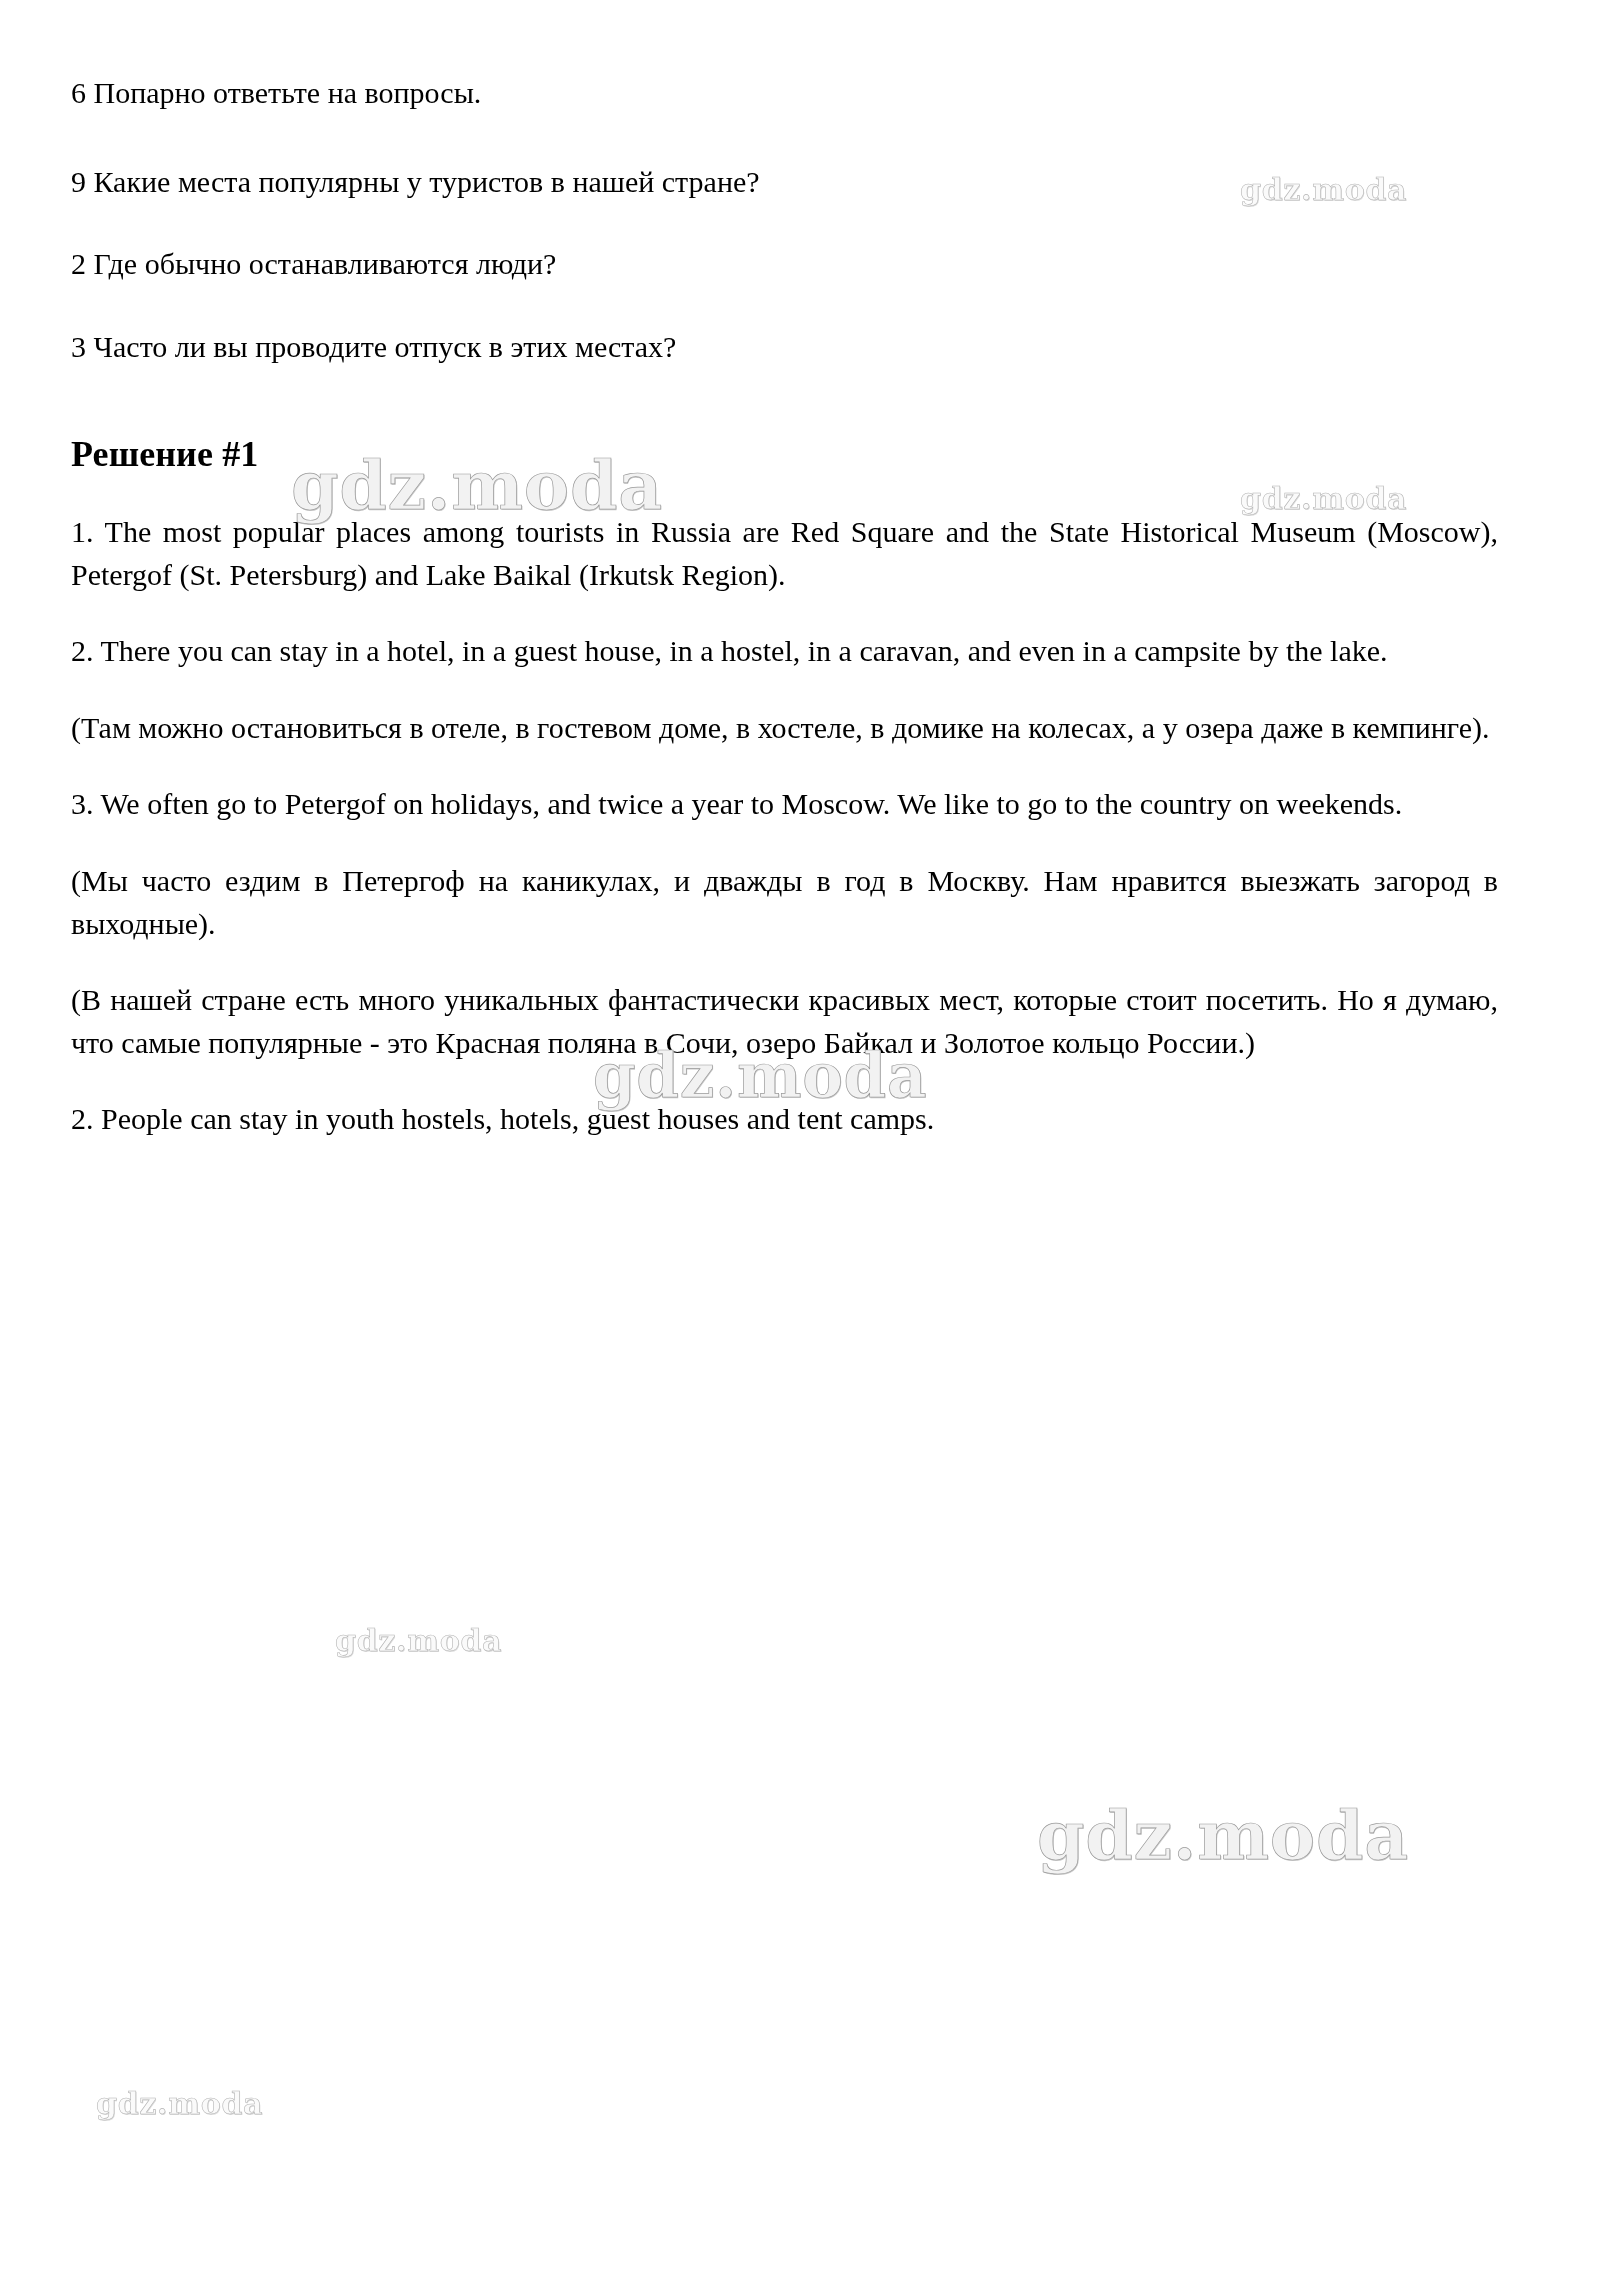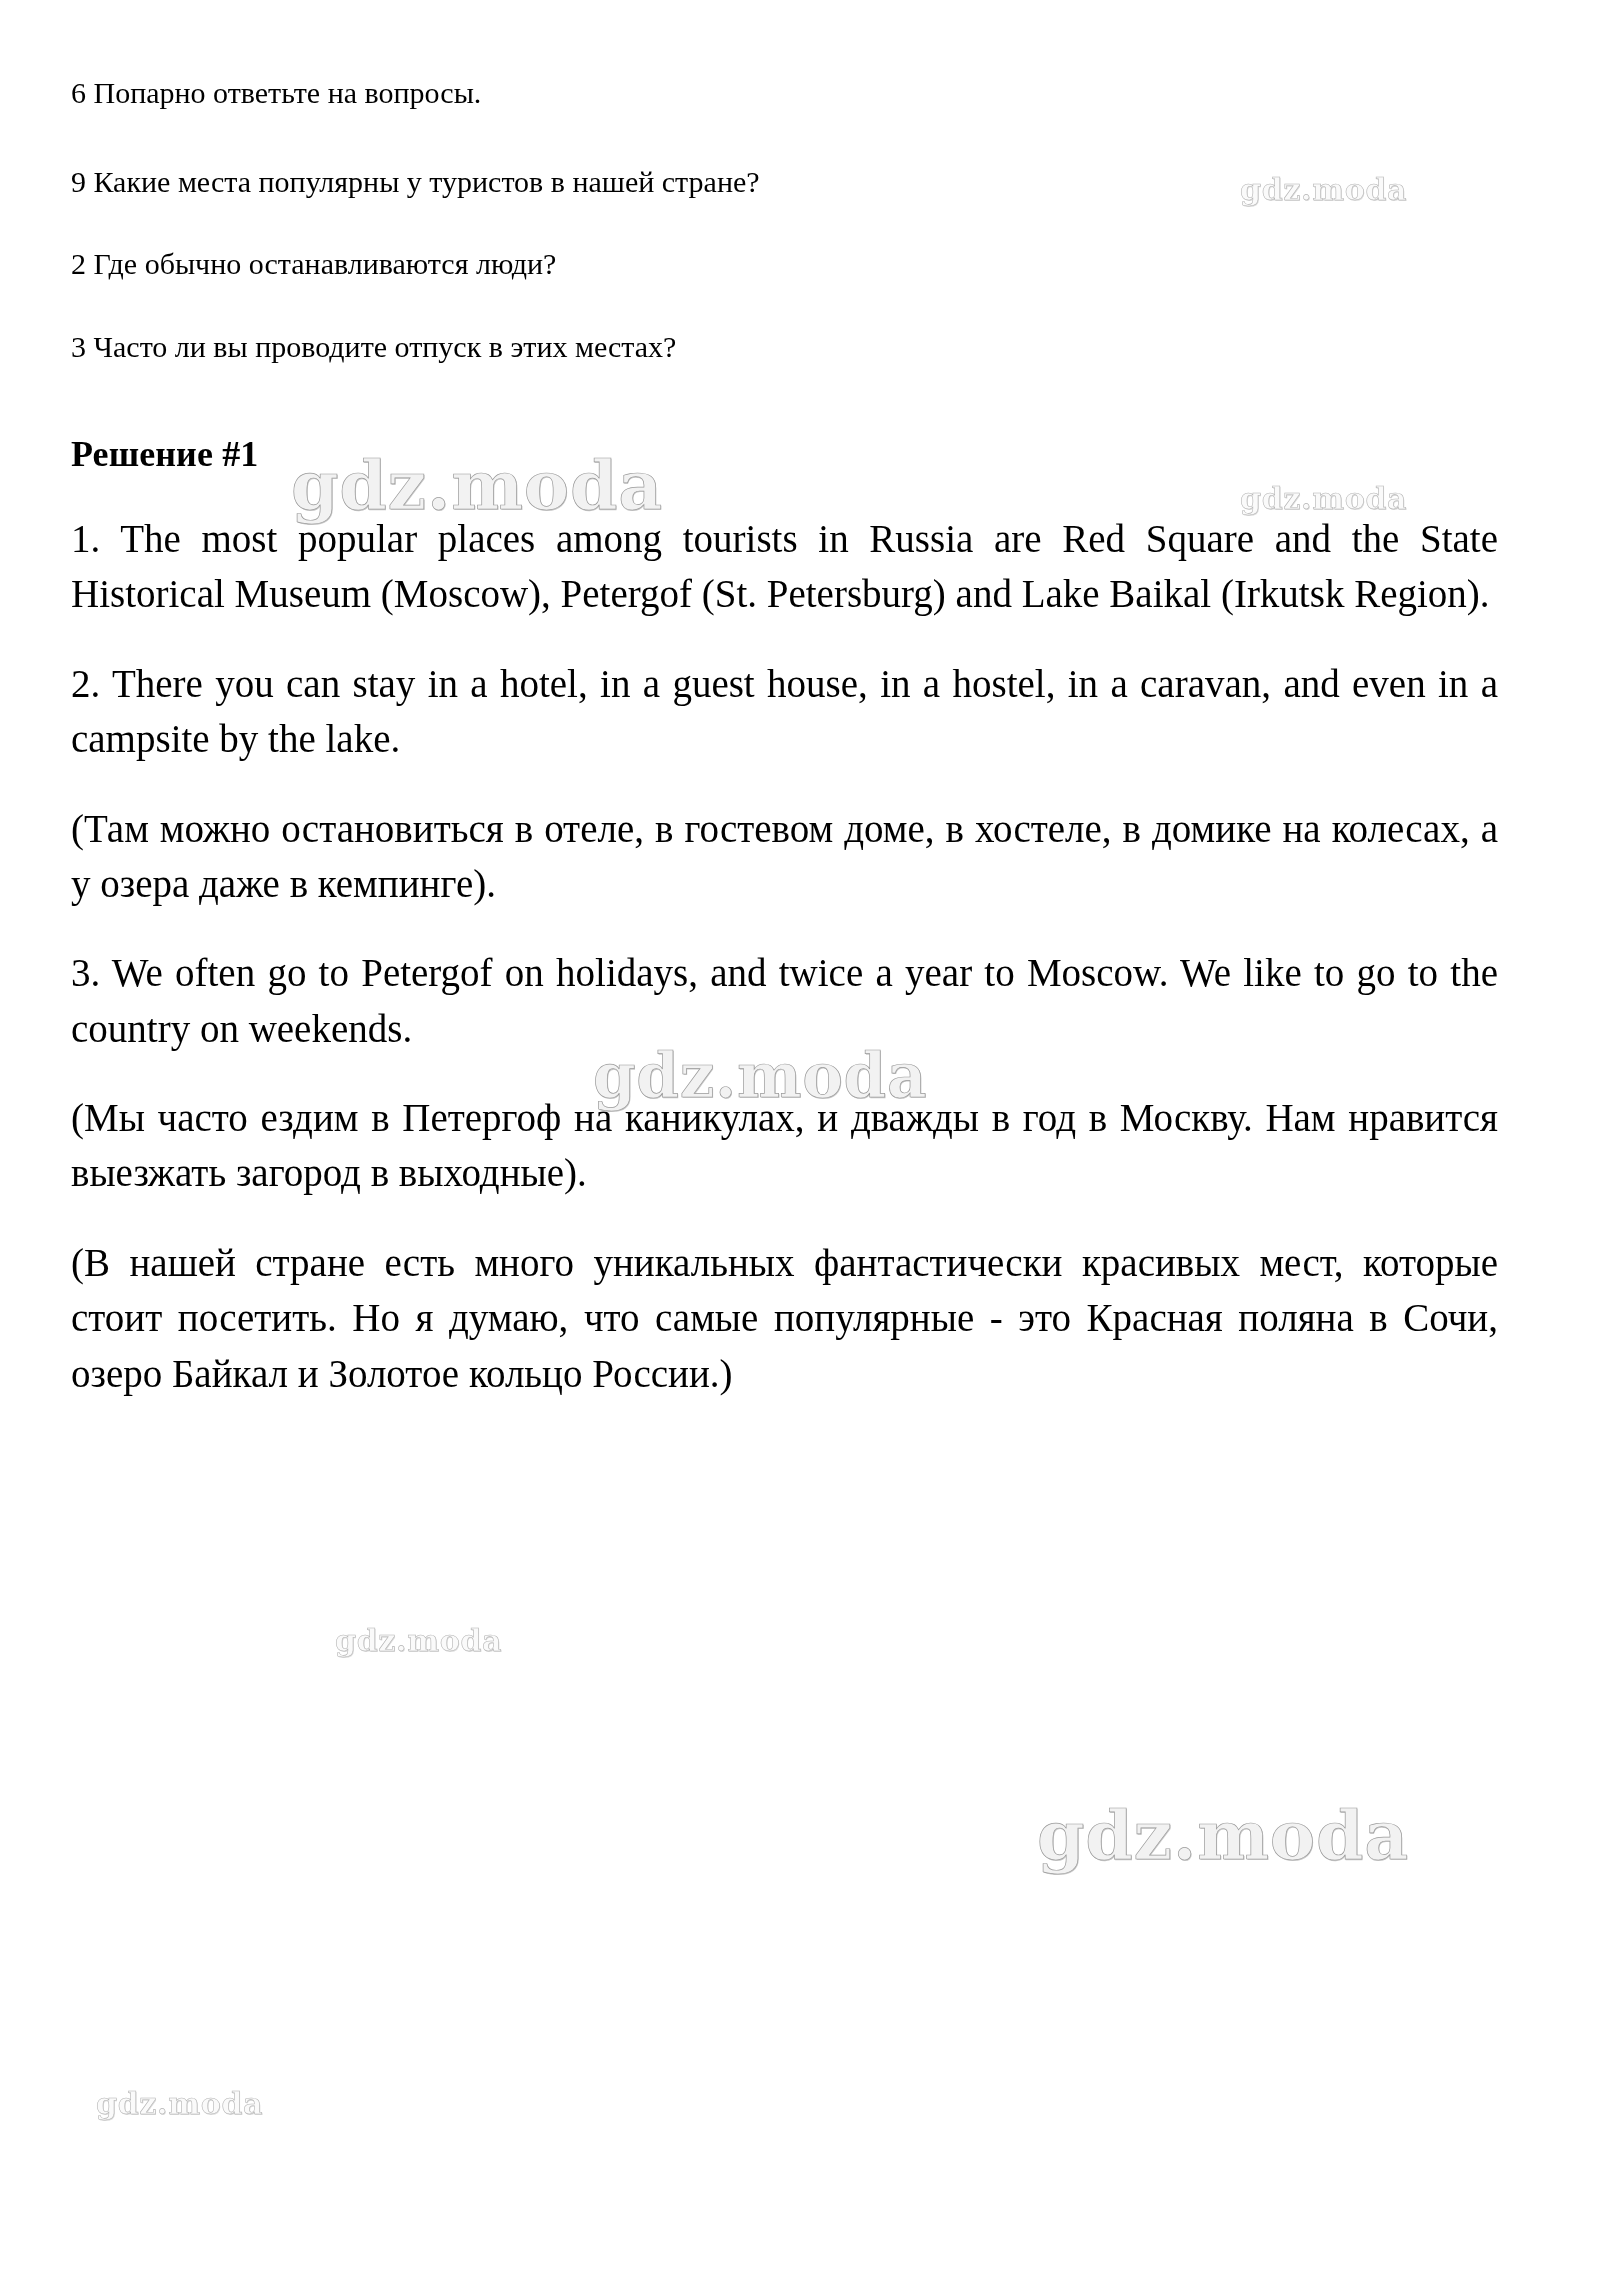--- a/index.html
+++ b/index.html
@@ -16,21 +16,21 @@
     overflow: hidden;
   }
   .page {
     position: relative;
     width: 1618px;
     min-height: 2273px;
     box-sizing: border-box;
     padding: 71px 120px 0 71px;
   }
   .para {
-    font-size: 39px;
+    font-size: 30px;
     line-height: 1.42;
     margin: 0 0 34px 0;
     text-align: justify;
     text-justify: inter-word;
   }
   .q-line {
     font-size: 30px;
     line-height: 1.45;
     margin: 0 0 39px 0;
   }
@@ -103,20 +103,21 @@
   </div>
 
   <p class="para">1. The most popular places among tourists in Russia are Red Square and the State Historical Museum (Moscow), Petergof (St. Petersburg) and Lake Baikal (Irkutsk Region).</p>
   <p class="para">2. There you can stay in a hotel, in a guest house, in a hostel, in a caravan, and even in a campsite by the lake.</p>
   <p class="para">(Там можно остановиться в отеле, в гостевом доме, в хостеле, в домике на колесах, а у озера даже в кемпинге).</p>
   <p class="para">3. We often go to Petergof on holidays, and twice a year to Moscow. We like to go to the country on weekends.</p>
   <p class="para">(Мы часто ездим в Петергоф на каникулах, и дважды в год в Москву. Нам нравится выезжать загород в выходные).</p>
 
 
   <p class="para">(В нашей стране есть много уникальных фантастически красивых мест, которые стоит посетить. Но я думаю, что самые популярные - это Красная поляна в Сочи, озеро Байкал и Золотое кольцо России.)</p>
+  <p class="para">2. People can stay in youth hostels, hotels, guest houses and tent camps.</p>
 
   <span class="wm wm-sm" id="wm1">gdz.moda</span>
   <span class="wm wm-xl" id="wm2">gdz.moda</span>
   <span class="wm wm-sm" id="wm3">gdz.moda</span>
   <span class="wm wm-lg" id="wm4">gdz.moda</span>
   <span class="wm wm-sm" id="wm5">gdz.moda</span>
   <span class="wm wm-xl" id="wm6">gdz.moda</span>
   <span class="wm wm-sm" id="wm7">gdz.moda</span>
 
 </div>

